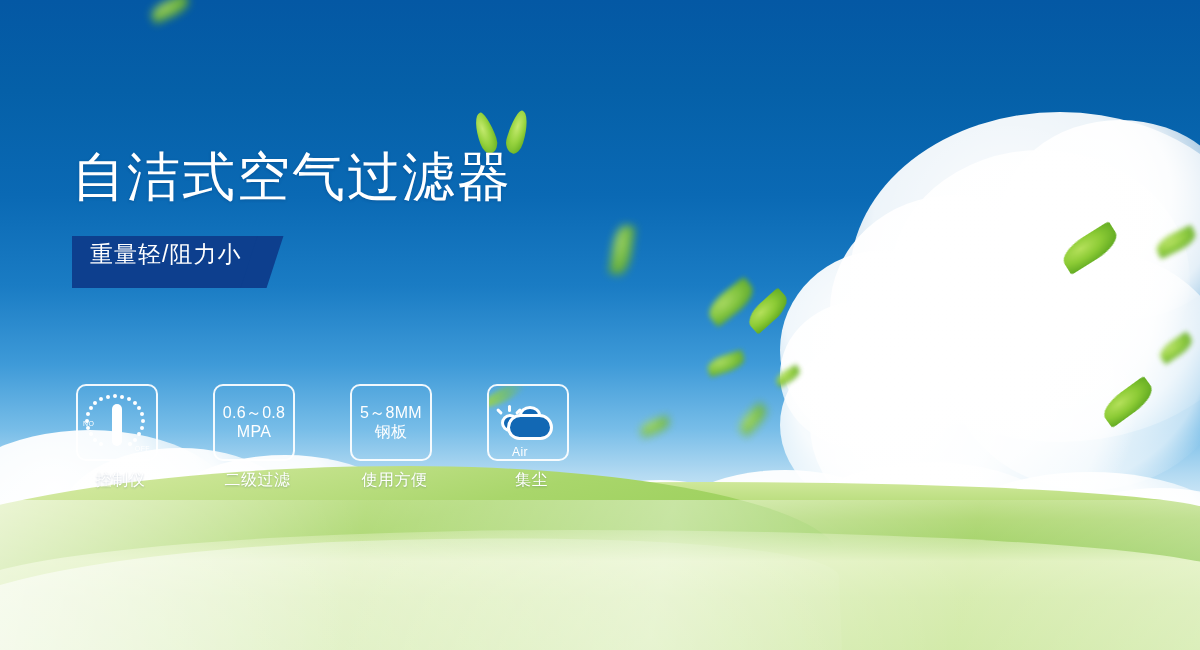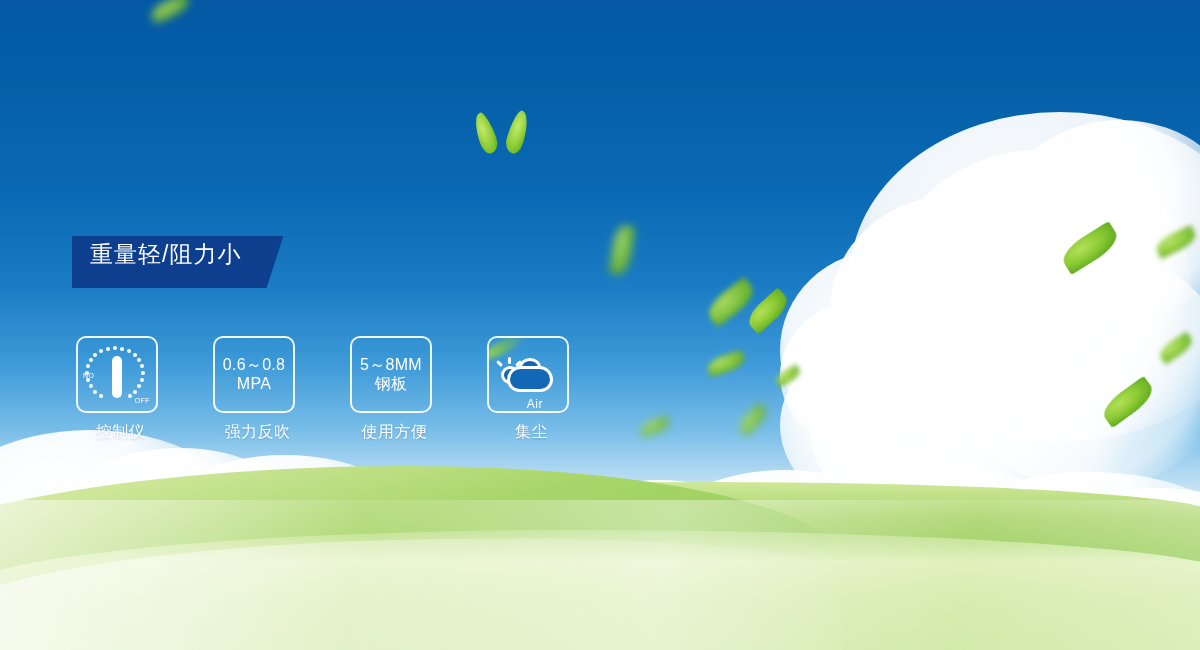--- a/index.html
+++ b/index.html
@@ -231,21 +231,21 @@
     z-index: 1;
   }
 
   
   .features {
     position: absolute;
     left: 76px; top: 336px;
     display: flex;
     gap: 48px;
   }
-  .feature { width: 89px; text-align: center; }
+  .feature { width: 89px; text-align: center; margin-top: 48px; }
 
   .feature-box {
     width: 82px; height: 77px;
     border: 2px solid rgba(255,255,255,.92);
     border-radius: 10px;
     display: flex;
     flex-direction: column;
     align-items: center;
     justify-content: center;
     color: #ffffff;
@@ -349,21 +349,21 @@
   }
   .ci-ray {
     position: absolute;
     background: #fff;
     width: 3px; height: 7px;
     border-radius: 2px;
   }
   .ci-label {
     position: absolute;
     left: 0; right: 16px; bottom: -13px;
-    text-align: right;
+    text-align: center;
     font-size: 12px;
     color: #fff;
     letter-spacing: .5px;
   }
   .ci-streak {
     position: absolute;
     left: -16px; top: -12px;
     width: 46px; height: 13px;
     background: linear-gradient(100deg,
         rgba(160,215,70,.95) 0%,
@@ -425,20 +425,21 @@
   <div class="leaf softer" style="left:736px; top:412px; width:34px; height:15px; transform:rotate(-46deg);"></div>
   <div class="leaf sharp" style="left:1060px; top:235px; width:60px; height:26px; transform:rotate(-32deg);"></div>
   <div class="leaf soft" style="left:1155px; top:233px; width:42px; height:18px; transform:rotate(-26deg);"></div>
   <div class="leaf soft" style="left:1158px; top:340px; width:36px; height:16px; transform:rotate(-34deg);"></div>
   <div class="leaf sharp" style="left:1100px; top:390px; width:56px; height:24px; transform:rotate(-36deg);"></div>
   <div class="leaf softer" style="left:640px; top:420px; width:30px; height:13px; transform:rotate(-20deg);"></div>
 
   <div class="sprout-l"></div>
   <div class="sprout-r"></div>
 
+  <div class="title">自洁式空气过滤器</div>
 
   <div class="subtitle-band">
     <div class="sub-dark">重量轻/阻力小</div>
   </div>
 
   <div class="features">
 
     <div class="feature">
       <div class="feature-box">
         <div class="gauge">
@@ -469,21 +470,21 @@
         </div>
       </div>
       <div class="feature-caption">控制仪</div>
     </div>
 
     <div class="feature">
       <div class="feature-box">
         <div class="feature-text">0.6～0.8</div>
         <div class="feature-text">MPA</div>
       </div>
-      <div class="feature-caption">强力反吹</div>
+      <div class="feature-caption">二级过滤</div>
     </div>
 
 
     <div class="feature">
       <div class="feature-box">
         <div class="feature-text">5～8MM</div>
         <div class="feature-text">钢板</div>
       </div>
       <div class="feature-caption">使用方便</div>
     </div>

